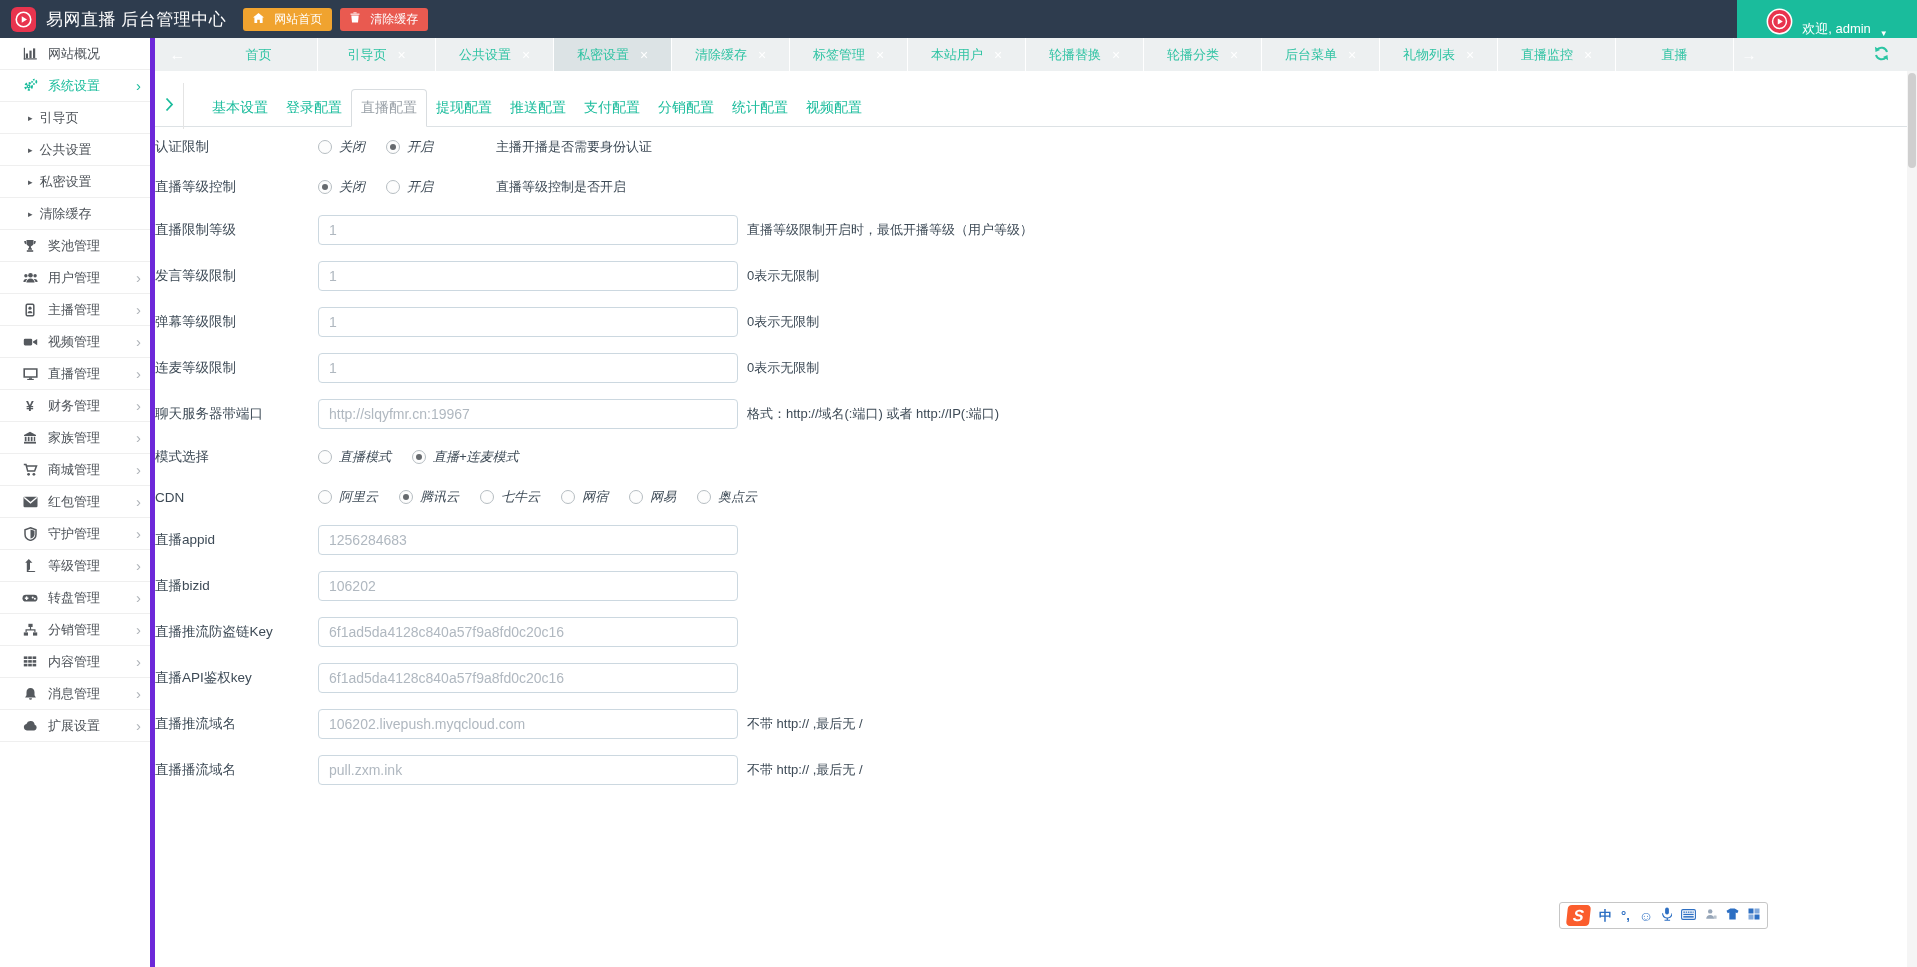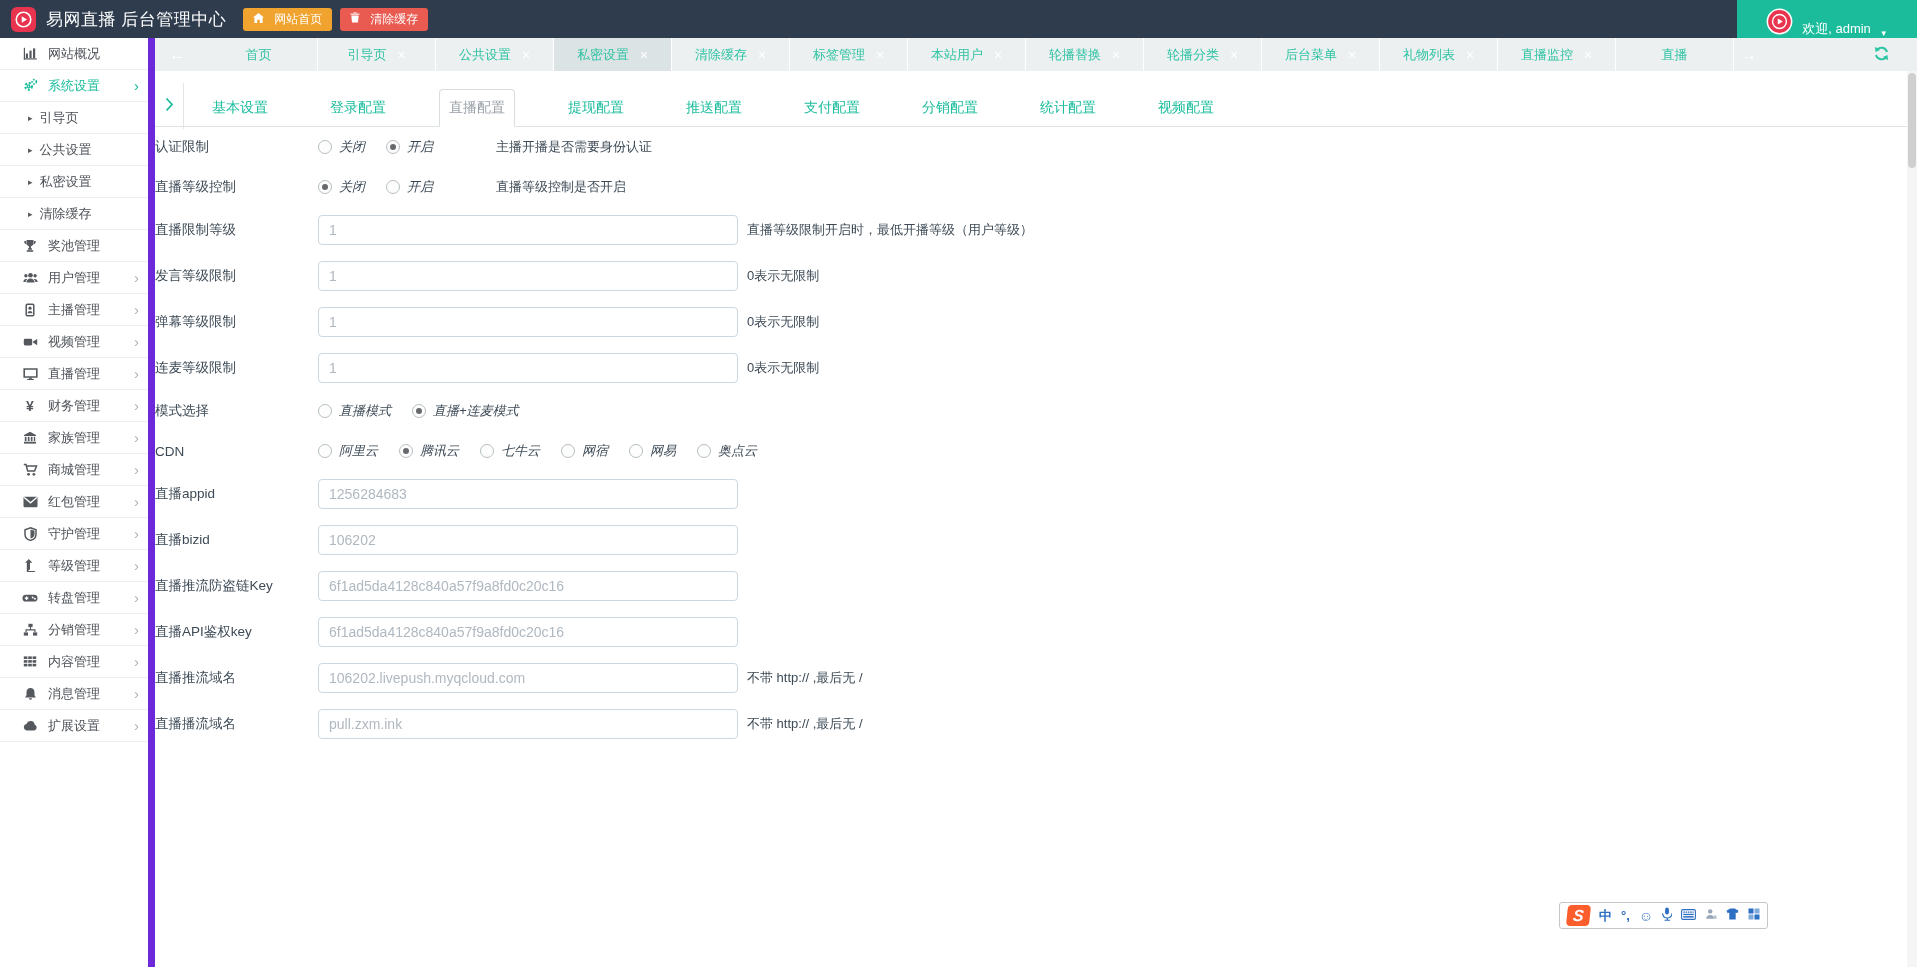--- a/index.html
+++ b/index.html
@@ -19,35 +19,35 @@
   
   .tabbar { position:absolute; top:38px; left:155px; right:0; height:33px; background:#edf0f1; display:flex; align-items:stretch; }
   .tab-scroll { width:45px; display:flex; align-items:center; justify-content:center; color:#fff; font-size:16px; cursor:pointer; flex:0 0 auto; }
   .tab { flex:0 0 118px; display:flex; align-items:center; justify-content:center; gap:11px; font-size:13px; color:#2fc3a3; border-right:1px solid #fff; cursor:pointer; white-space:nowrap; }
   .tab.active { background:#dce3e5; }
   .tab .close { color:#fff; font-size:14px; line-height:1; }
   .tab-scroll-right { width:30px; display:flex; align-items:center; justify-content:center; color:#fff; font-size:15px; cursor:pointer; flex:0 0 auto; }
   .refresh-btn { margin-left:auto; margin-right:26px; align-self:center; cursor:pointer; display:flex; }
 
   
-  .sidebar { position:absolute; top:38px; left:0; width:155px; bottom:0; background:#fff; border-right:7px solid #6d28d9; z-index:4; }
+  .sidebar { position:absolute; top:38px; left:0; width:155px; bottom:0; background:#fff; border-right:5px solid #6d28d9; z-index:4; }
   .side-item { height:32px; display:flex; align-items:center; border-bottom:1px solid #efefef; font-size:13px; color:#4d5258; padding:0 9px 0 19px; cursor:pointer; background:#fff; }
   .side-item .sicon { width:22px; display:flex; justify-content:center; align-items:center; color:#55595e; margin-right:7px; flex:0 0 auto; }
   .side-item .chev { margin-left:auto; color:#aeb3b8; font-size:15px; line-height:1; }
   .side-item.active { color:#1abc9c; }
   .side-item.active .sicon { color:#1abc9c; }
   .side-item.active .chev { color:#1abc9c; }
   .side-item.sub { padding-left:28px; }
   .side-item.sub .tri { color:#55595e; font-size:9px; margin-right:7px; }
   .yen-glyph { font-size:14px; font-weight:bold; }
 
   
   .content { position:absolute; top:71px; left:155px; right:0; bottom:0; background:#fff; }
   .collapse-handle { position:absolute; left:0; top:12px; width:29px; height:46px; border-right:1px solid #e4e4e4; display:flex; align-items:center; justify-content:center; cursor:pointer; }
-  .subtab-wrap { height:56px; border-bottom:1px solid #dde2e5; display:flex; align-items:flex-end; padding-left:48px;gap:44px; }
+  .subtab-wrap { height:56px; border-bottom:1px solid #dde2e5; display:flex; align-items:flex-end; padding-left:48px; }
   .subtab { padding:9px 9px; font-size:14px; color:#1abc9c; cursor:pointer; white-space:nowrap; margin-bottom:0; }
   .subtab.active { border:1px solid #d9dde0; border-bottom-color:#fff; border-radius:4px 4px 0 0; color:#9aa1a8; margin-bottom:-1px; background:#fff; }
 
   
   .frow { display:flex; align-items:center; }
   .frow.input-row { height:46px; }
   .frow.radio-row { height:40px; }
   .flabel { width:163px; padding-right:8px; flex:0 0 auto; color:#3d4a56; font-size:13.5px; white-space:nowrap; }
   .fcontrol { display:flex; align-items:center; }
   .finput { width:420px; height:30px; border:1px solid #ccd8e0; border-radius:4px; padding:0 10px; font-size:14px; color:#b0b8c0; outline:none; font-family:"Liberation Sans","DejaVu Sans",sans-serif; background:#fff; }
@@ -468,20 +468,27 @@
     </div>
 
     <div class="frow input-row">
       <div class="flabel">连麦等级限制</div>
       <div class="fcontrol">
         <input class="finput" value="1" style="">
         <span class="fhint">0表示无限制</span>
       </div>
     </div>
 
+    <div class="frow input-row">
+      <div class="flabel">聊天服务器带端口</div>
+      <div class="fcontrol">
+        <input class="finput" value="http://slqyfmr.cn:19967" style="">
+        <span class="fhint">格式：http://域名(:端口) 或者 http://IP(:端口)</span>
+      </div>
+    </div>
 
     <div class="frow radio-row">
       <div class="flabel">模式选择</div>
       <div class="fcontrol">
         <span class="radio-opt">
             <span class="radio"></span>
             <span>直播模式</span>
           </span>
         <span class="radio-opt">
             <span class="radio checked"></span>

